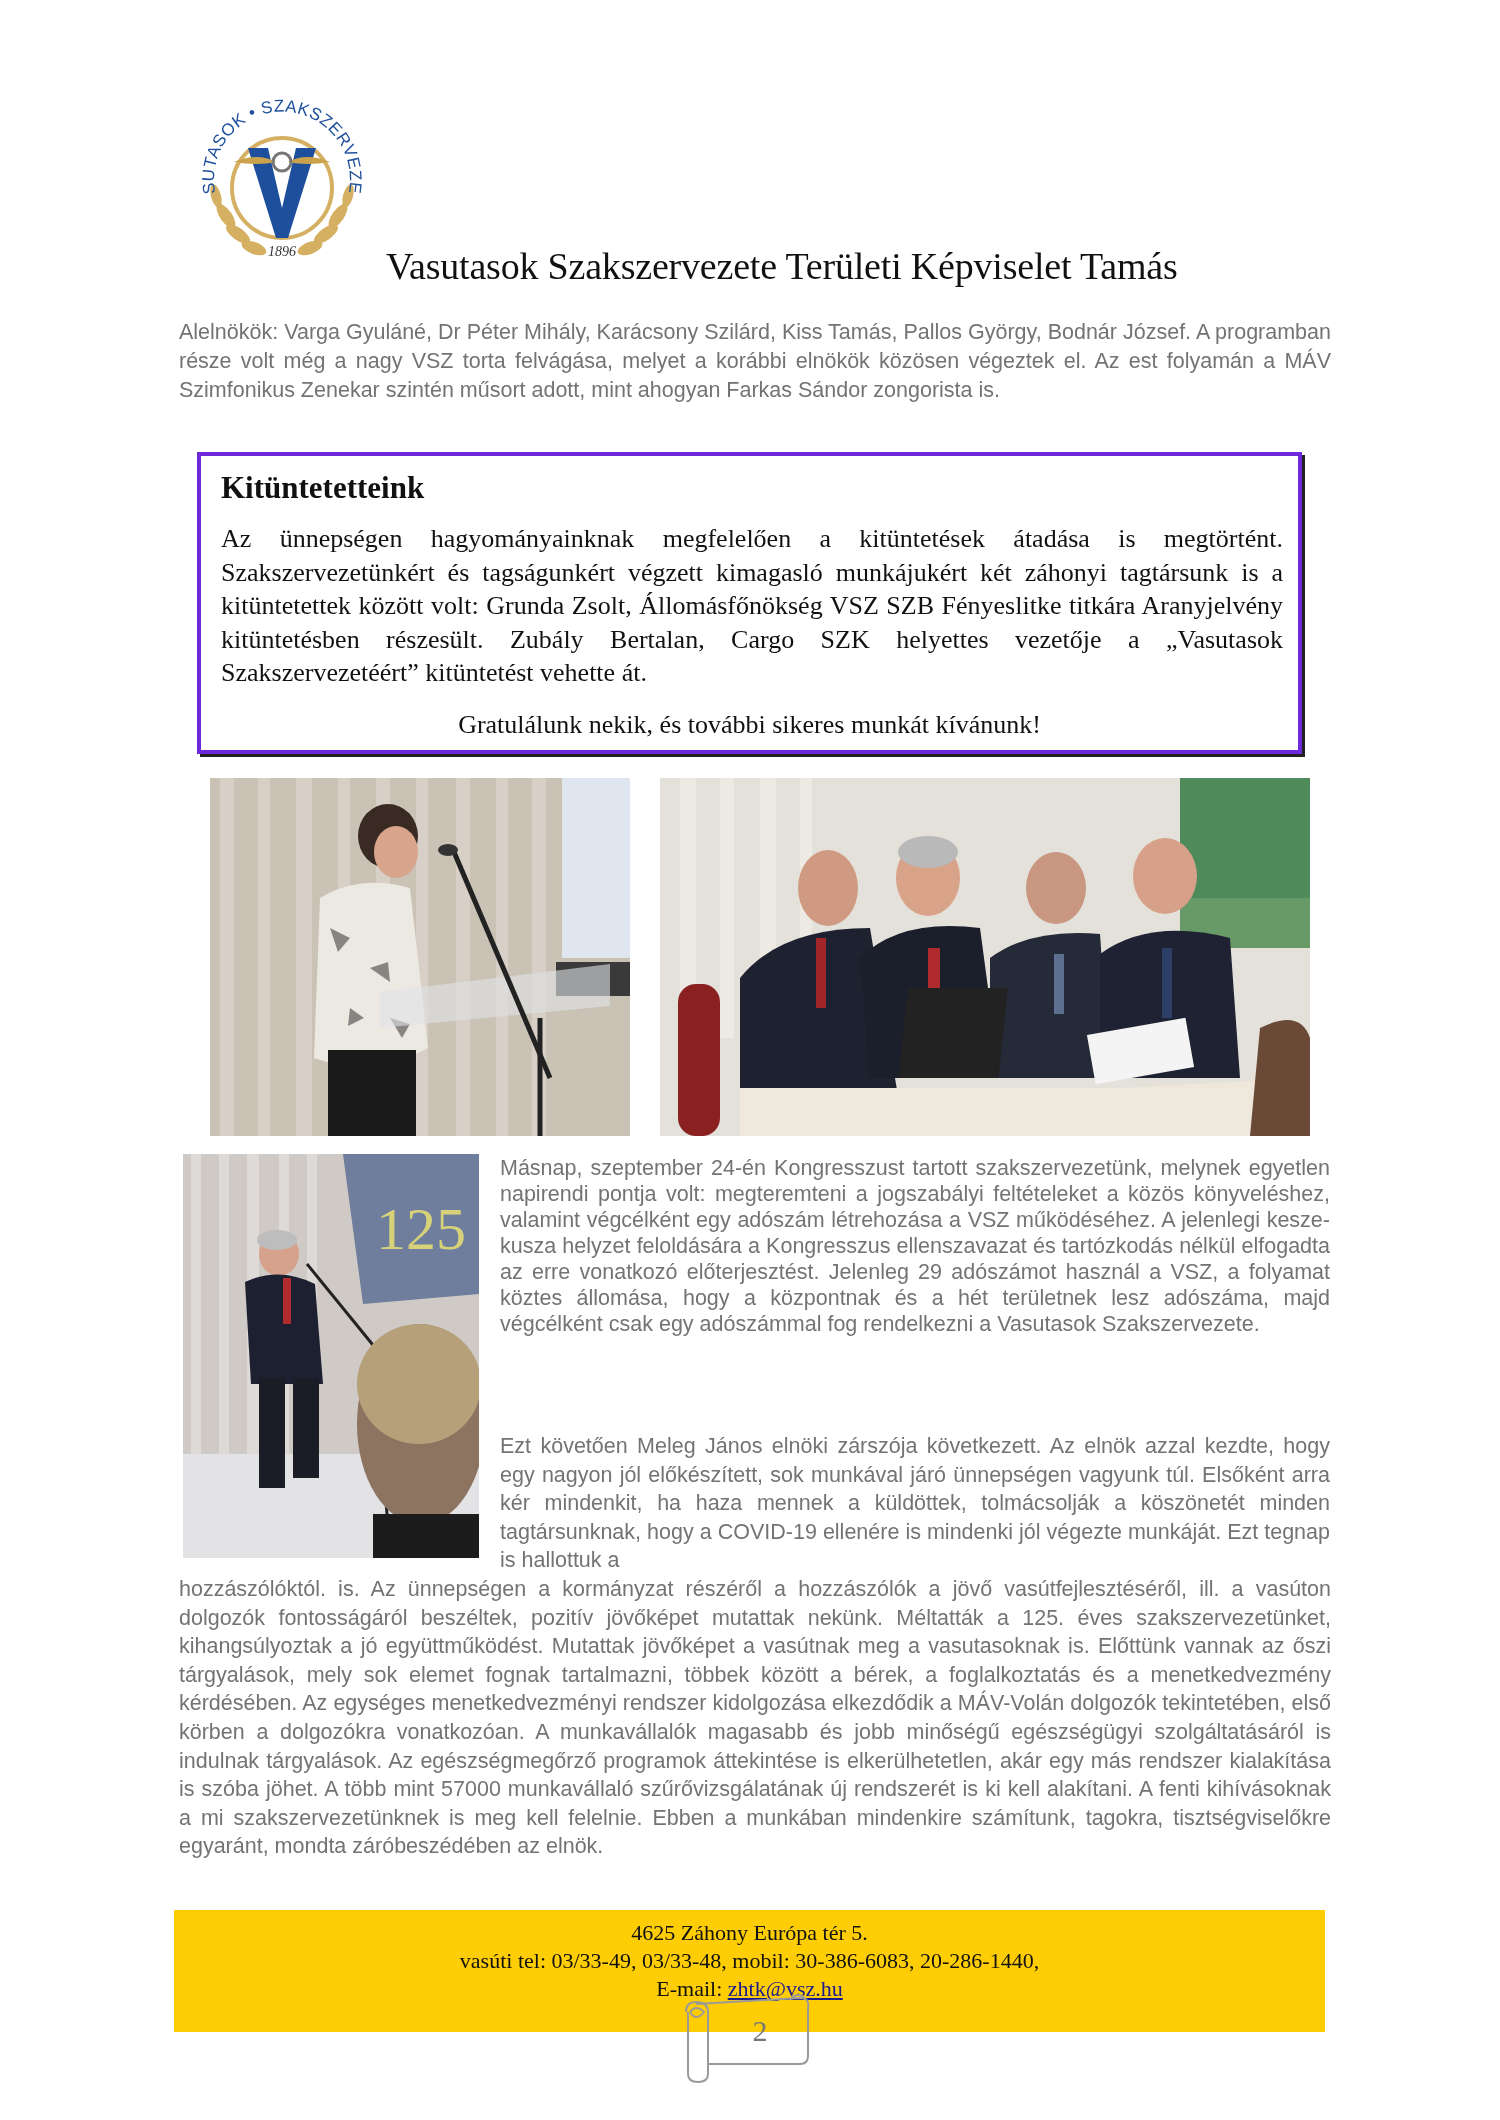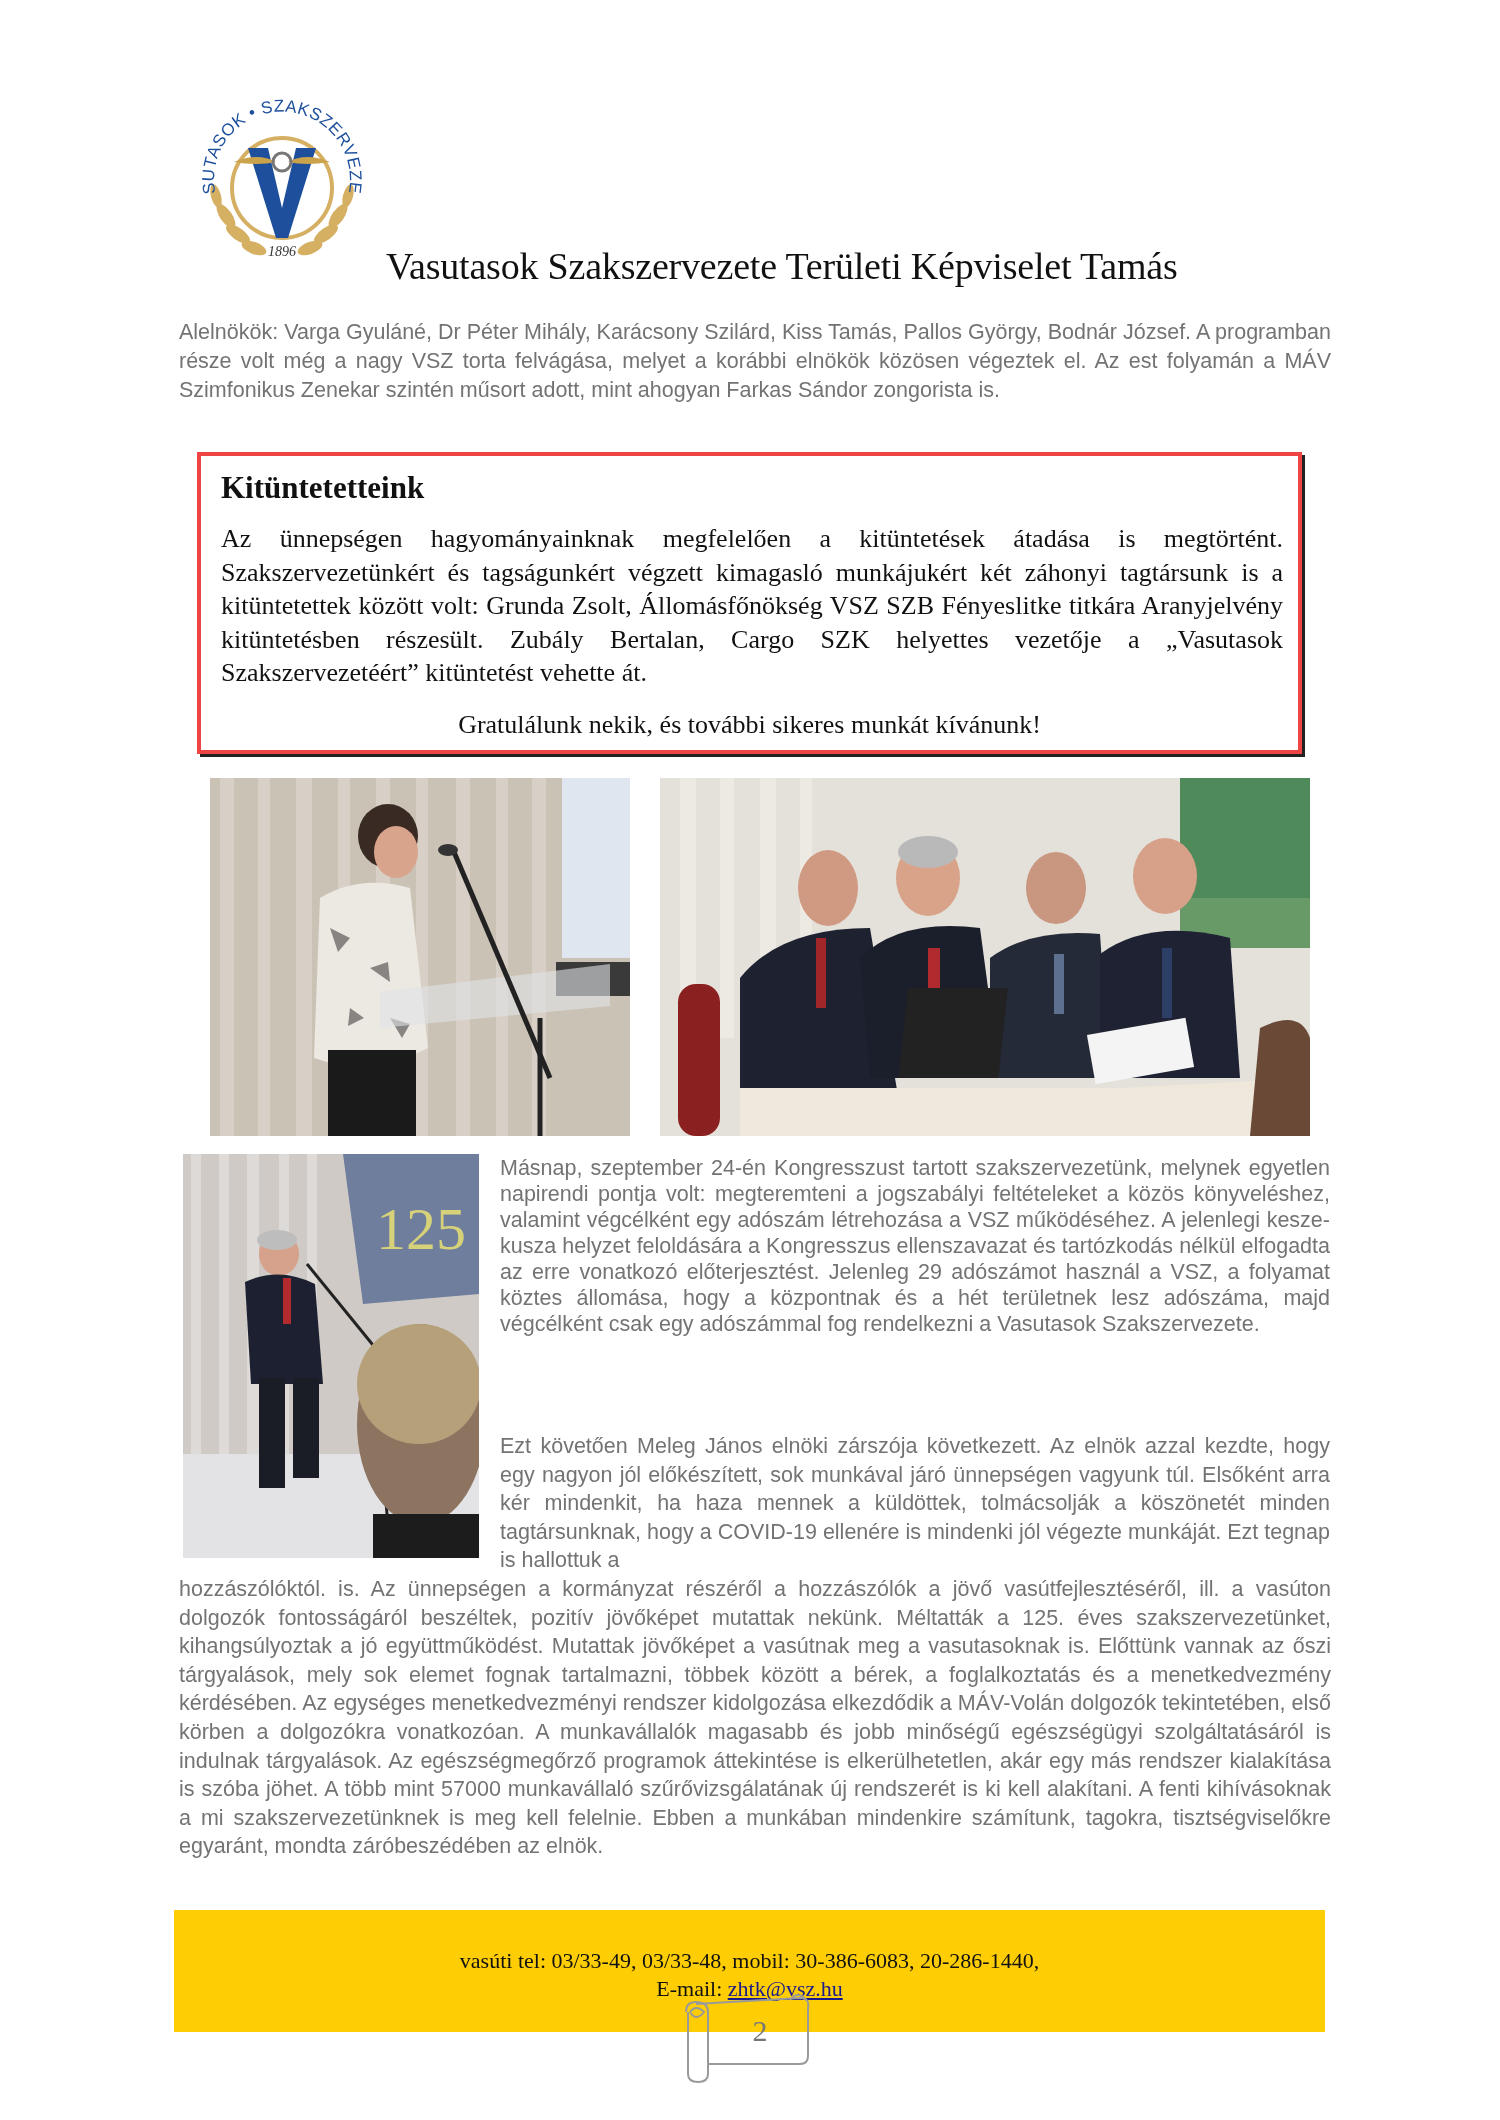--- a/index.html
+++ b/index.html
@@ -19,21 +19,21 @@
   
   .sans {
     font-family: "Liberation Sans", sans-serif; font-size: 21.5px; line-height: 29px;
     text-align: justify; color: #737373;
   }
   #intro { left: 179px; top: 318px; width: 1152px; }
 
   
   #award-box {
     left: 197px; top: 452px; width: 1097px; height: 294px;
-    border: 4px solid #ef4444; box-sizing: content-box;
+    border: 4px solid #6d28d9; box-sizing: content-box;
     box-shadow: 3px 3px 0 #222;
   }
   #award-title {
     position: absolute; left: 20px; top: 14px;
     font-family: "Liberation Serif", serif; font-weight: bold; font-size: 31px; line-height: 36px;
   }
   #award-body {
     position: absolute; left: 20px; top: 66px; width: 1062px;
     font-family: "Liberation Serif", serif; font-size: 26px; line-height: 33.5px; text-align: justify;
   }
@@ -214,20 +214,21 @@
     <ellipse cx="236" cy="230" rx="62" ry="60" fill="#b5a07a"></ellipse>
     <rect x="190" y="360" width="106" height="44" fill="#1c1c1c"></rect>
   </svg>
 </div>
 
 <div id="para1" class="abs sans">Másnap, szeptember 24-én Kongresszust tartott szakszervezetünk, melynek egyetlen napirendi pontja volt: megteremteni a jogszabályi feltételeket a közös könyveléshez, valamint végcélként egy adószám létrehozása a VSZ működéséhez. A jelenlegi kesze-kusza helyzet feloldására a Kongresszus ellenszavazat és tartózkodás nélkül elfogadta az erre vonatkozó előterjesztést. Jelenleg 29 adószámot használ a VSZ, a folyamat köztes állomása, hogy a központnak és a hét területnek lesz adószáma, majd végcélként csak egy adószámmal fog rendelkezni a Vasutasok Szakszervezete.</div>
 <div id="para2-top" class="abs sans">Ezt követően Meleg János elnöki zárszója következett. Az elnök azzal kezdte, hogy egy nagyon jól előkészített, sok munkával járó ünnepségen vagyunk túl. Elsőként arra kér mindenkit, ha haza mennek a küldöttek, tolmácsolják a köszönetét minden tagtársunknak, hogy a COVID-19 ellenére is mindenki jól végezte munkáját. Ezt tegnap is hallottuk a</div>
 <div id="para2-full" class="abs sans">hozzászólóktól. is. Az ünnepségen a kormányzat részéről a hozzászólók a jövő vasútfejlesztéséről, ill. a vasúton dolgozók fontosságáról beszéltek, pozitív jövőképet mutattak nekünk. Méltatták a 125. éves szakszervezetünket, kihangsúlyoztak a jó együttműködést. Mutattak jövőképet a vasútnak meg a vasutasoknak is. Előttünk vannak az őszi tárgyalások, mely sok elemet fognak tartalmazni, többek között a bérek, a foglalkoztatás és a menetkedvezmény kérdésében. Az egységes menetkedvezményi rendszer kidolgozása elkezdődik a MÁV-Volán dolgozók tekintetében, első körben a dolgozókra vonatkozóan. A munkavállalók magasabb és jobb minőségű egészségügyi szolgáltatásáról is indulnak tárgyalások. Az egészségmegőrző programok áttekintése is elkerülhetetlen, akár egy más rendszer kialakítása is szóba jöhet. A több mint 57000 munkavállaló szűrővizsgálatának új rendszerét is ki kell alakítani. A fenti kihívásoknak a mi szakszervezetünknek is meg kell felelnie. Ebben a munkában mindenkire számítunk, tagokra, tisztségviselőkre egyaránt, mondta záróbeszédében az elnök.</div>
 
 <div id="footer" class="abs">
+  <div id="footer-address" class="footer-line">4625 Záhony Európa tér 5.</div>
   <div id="footer-phones" class="footer-line">vasúti tel: 03/33-49, 03/33-48, mobil: 30-386-6083, 20-286-1440,</div>
   <div id="footer-email" class="footer-line">
     <span>E-mail: </span><a title="zhtk@vsz.hu">zhtk@vsz.hu</a>
   </div>
 </div>
 
 <div id="page-number-scroll" class="abs">
   <svg width="136" height="90" viewBox="0 0 136 90">
     <g fill="none" stroke="#9a9a9a" stroke-width="2">
       <path d="M 14 10 L 118 4 Q 128 4 126 14 L 126 62 Q 126 70 118 70 L 26 70"></path>

